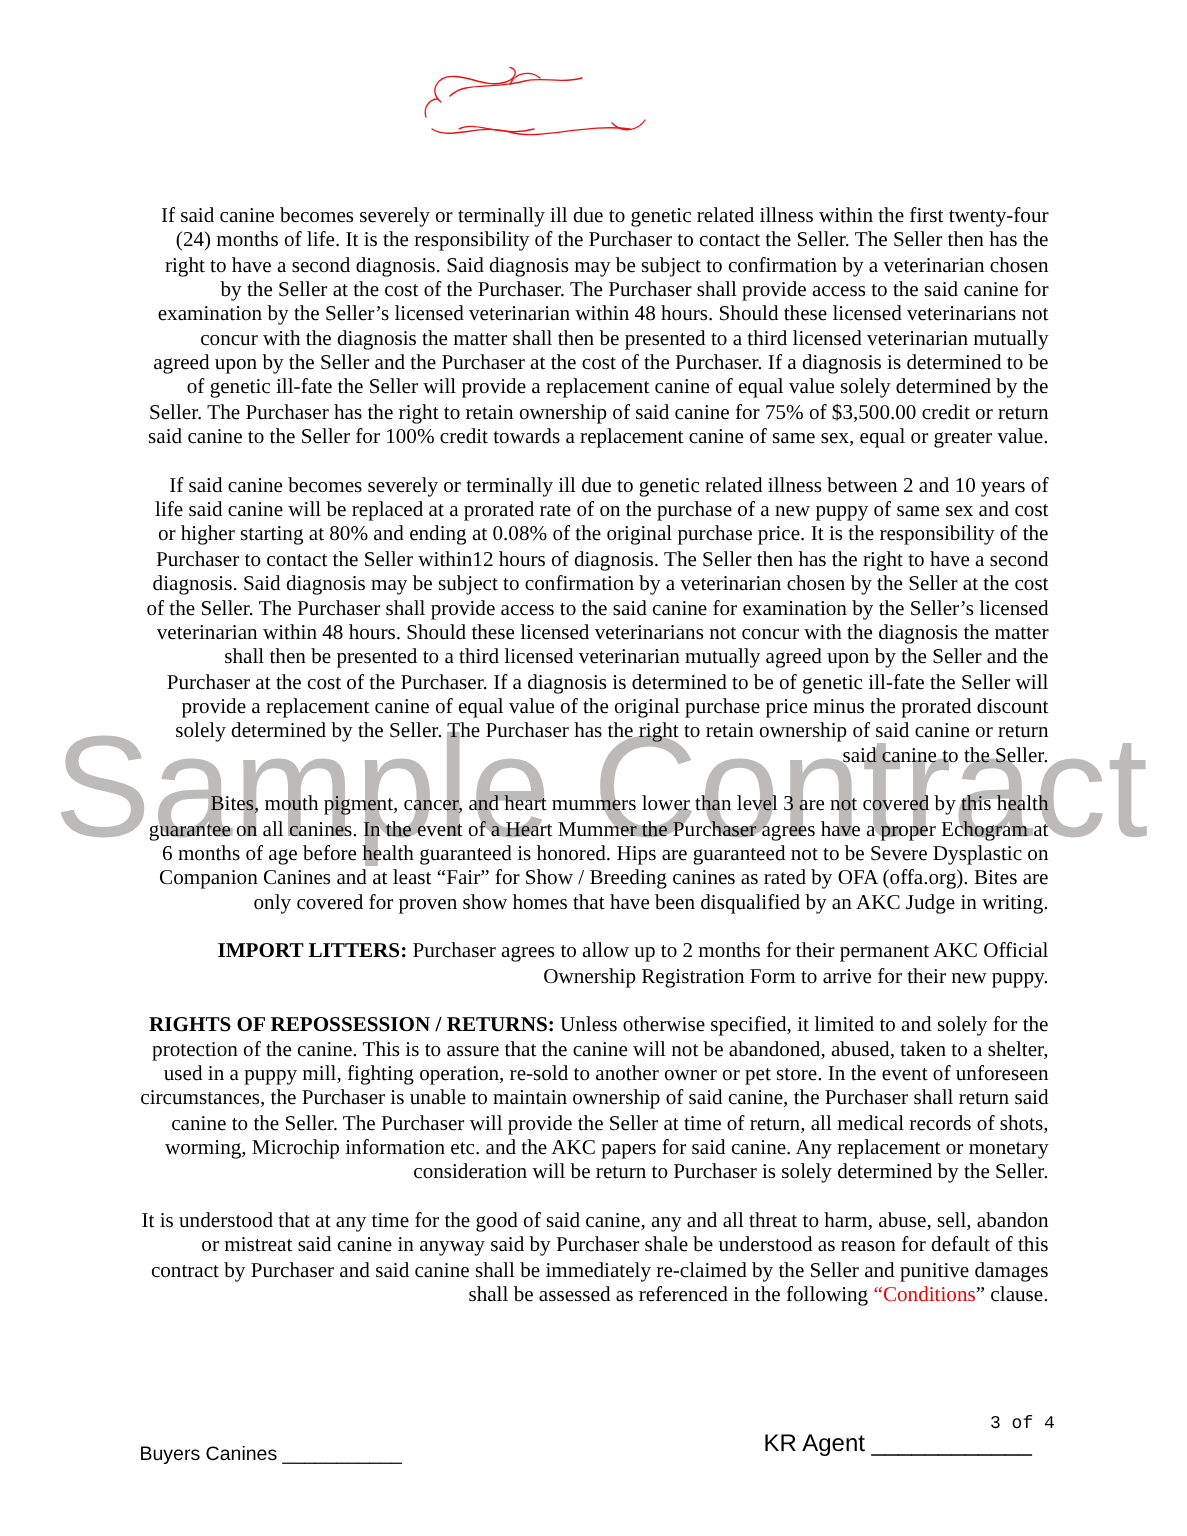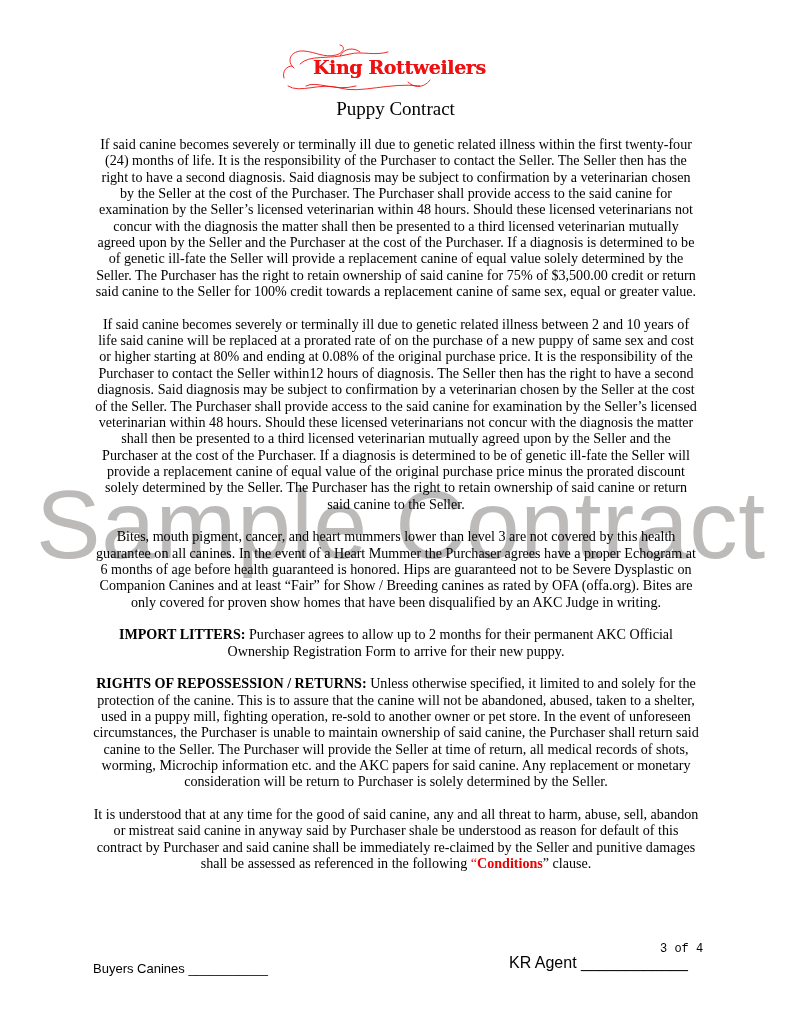--- a/index.html
+++ b/index.html
@@ -73,32 +73,32 @@
       position: absolute;
       left: 93px;
       top: 136px;
       width: 606px;
       z-index: 2;
       font-size: 14.1px;
       line-height: 16.35px;
     }
     .content p {
       margin: 0 0 16.35px 0;
-      text-align: center;
+      text-align: right;
     }
     .red-head {
       color: #000000;
       font-weight: bold;
     }
     .red {
       color: #ee0000;
     }
     .red-bold {
       color: #ee0000;
-      font-weight: bold;
+      font-weight: normal;
     }
     
     .page-num {
       position: absolute;
       left: 660px;
       top: 942px;
       font-family: Liberation Mono, monospace;
       font-size: 12px;
       white-space: nowrap;
     }
@@ -129,24 +129,22 @@
       <g fill="none" stroke="#ee1111" stroke-width="0.9" stroke-linecap="round">
         <path d="M14 26 C 6 20, 10 8, 24 9 C 36 10, 44 16, 56 13 C 64 11, 66 4, 60 3"></path>
         <path d="M20 22 C 30 12, 48 18, 70 12 C 82 9, 94 14, 108 10"></path>
         <path d="M60 14 C 64 6, 74 5, 80 10"></path>
         <path d="M8 44 C 20 52, 40 40, 60 46 C 80 52, 110 40, 140 44"></path>
         <path d="M26 44 C 36 38, 54 50, 76 44"></path>
         <path d="M128 40 C 136 48, 146 44, 150 38"></path>
         <path d="M4 36 C 2 30, 6 24, 12 24"></path>
       </g>
     </svg>
-    <span class="logo-text">King Rottweilers</span>
   </div>
 
-  <div class="doc-title">Puppy Contract</div>
 
   <div class="watermark">Sample Contract</div>
 
   <div class="content">
     <p>If said canine becomes severely or terminally ill due to genetic related illness within the first twenty-four (24) months of life. It is the responsibility of the Purchaser to contact the Seller. The Seller then has the right to have a second diagnosis. Said diagnosis may be subject to confirmation by a veterinarian chosen by the Seller at the cost of the Purchaser. The Purchaser shall provide access to the said canine for examination by the Seller’s licensed veterinarian within 48 hours. Should these licensed veterinarians not concur with the diagnosis the matter shall then be presented to a third licensed veterinarian mutually agreed upon by the Seller and the Purchaser at the cost of the Purchaser. If a diagnosis is determined to be of genetic ill-fate the Seller will provide a replacement canine of equal value solely determined by the Seller. The Purchaser has the right to retain ownership of said canine for 75% of $3,500.00 credit or return said canine to the Seller for 100% credit towards a replacement canine of same sex, equal or greater value.</p>
     <p>If said canine becomes severely or terminally ill due to genetic related illness between 2 and 10 years of life said canine will be replaced at a prorated rate of on the purchase of a new puppy of same sex and cost or higher starting at 80% and ending at 0.08% of the original purchase price. It is the responsibility of the Purchaser to contact the Seller within12 hours of diagnosis. The Seller then has the right to have a second diagnosis. Said diagnosis may be subject to confirmation by a veterinarian chosen by the Seller at the cost of the Seller. The Purchaser shall provide access to the said canine for examination by the Seller’s licensed veterinarian within 48 hours. Should these licensed veterinarians not concur with the diagnosis the matter shall then be presented to a third licensed veterinarian mutually agreed upon by the Seller and the Purchaser at the cost of the Purchaser. If a diagnosis is determined to be of genetic ill-fate the Seller will provide a replacement canine of equal value of the original purchase price minus the prorated discount solely determined by the Seller. The Purchaser has the right to retain ownership of said canine or return said canine to the Seller.</p>
     <p>Bites, mouth pigment, cancer, and heart mummers lower than level 3 are not covered by this health guarantee on all canines. In the event of a Heart Mummer the Purchaser agrees have a proper Echogram at 6 months of age before health guaranteed is honored. Hips are guaranteed not to be Severe Dysplastic on Companion Canines and at least “Fair” for Show / Breeding canines as rated by OFA (offa.org). Bites are only covered for proven show homes that have been disqualified by an AKC Judge in writing.</p>
     <p><span class="red-head">IMPORT LITTERS:</span><span> Purchaser agrees to allow up to 2 months for their permanent AKC Official Ownership Registration Form to arrive for their new puppy.</span></p>
     <p><span class="red-head">RIGHTS OF REPOSSESSION / RETURNS:</span><span> Unless otherwise specified, it limited to and solely for the protection of the canine. This is to assure that the canine will not be abandoned, abused, taken to a shelter, used in a puppy mill, fighting operation, re-sold to another owner or pet store. In the event of unforeseen circumstances, the Purchaser is unable to maintain ownership of said canine, the Purchaser shall return said canine to the Seller. The Purchaser will provide the Seller at time of return, all medical records of shots, worming, Microchip information etc. and the AKC papers for said canine. Any replacement or monetary consideration will be return to Purchaser is solely determined by the Seller.</span></p>
     <p><span>It is understood that at any time for the good of said canine, any and all threat to harm, abuse, sell, abandon or mistreat said canine in anyway said by Purchaser shale be understood as reason for default of this contract by Purchaser and said canine shall be immediately re-claimed by the Seller and punitive damages shall be assessed as referenced in the following </span><span class="red">“</span><span class="red-bold">Conditions</span><span>” clause.</span></p>

